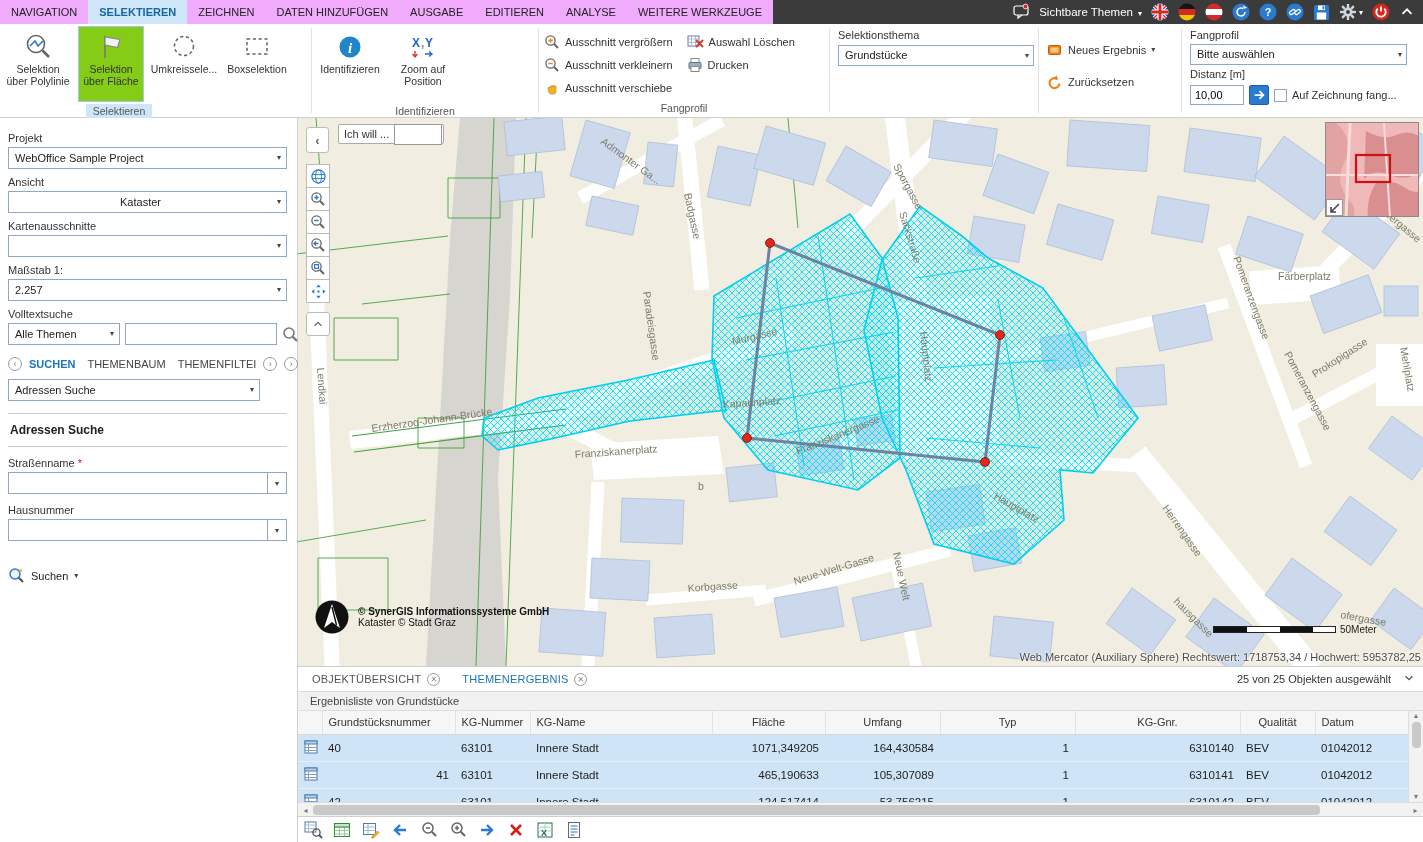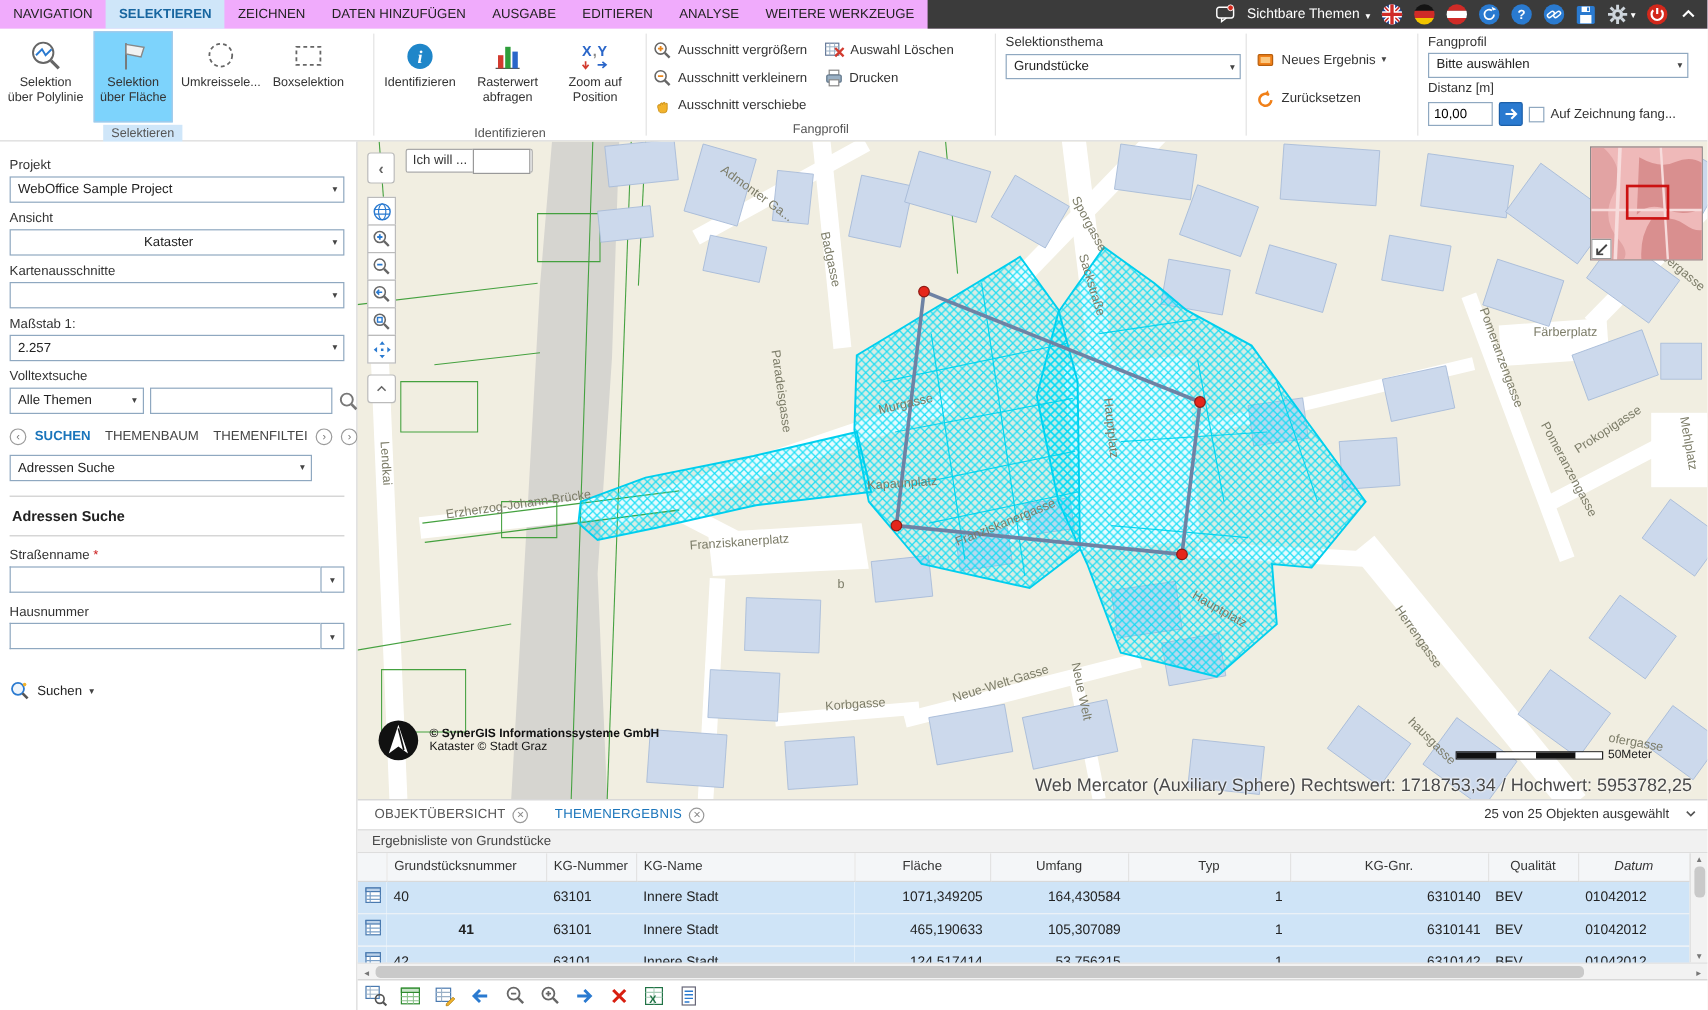--- a/index.html
+++ b/index.html
@@ -16,21 +16,21 @@
 .mbtn{display:flex;align-items:center;justify-content:center}
 
 
 .ribbon{position:absolute;top:24px;left:0;width:1423px;height:94px;background:#fff;border-bottom:1px solid #cfcfcf;display:flex}
 .vsep{width:1px;background:#e3e3e3;margin:4px 0}
 .rgroup{display:flex;flex-direction:column}
 .rbuttons{flex:1;display:flex;align-items:flex-start;padding:2px 5px;gap:7px}
 .rbuttons.col{flex-direction:column;align-items:flex-start;gap:3px;padding:4px 8px}
 .glabel{height:16px;font-size:10.5px;color:#555;text-align:center;line-height:15px;position:relative}
 .bigbtn{width:66px;height:76px;display:flex;flex-direction:column;align-items:center;padding-top:4px;border:1px solid transparent;cursor:default}
-.bigbtn.selected{background:#7dd3fc;border-color:#a5c9e8}
+.bigbtn.selected{background:#84cc16;border-color:#a5c9e8}
 .bigbtn .bicon{height:32px;display:flex;align-items:center;justify-content:center}
 .blabel{text-align:center;font-size:10.5px;line-height:12px;color:#333}
 .g-select .glabel span{position:absolute;left:86px;width:66px;background:#cfe6f9;display:block}
 .fav{display:flex;gap:14px;align-items:flex-start}
 .favcol{display:flex;flex-direction:column}
 .smallbtn{display:flex;align-items:center;gap:5px;height:23px;font-size:11px;color:#333;cursor:default;white-space:nowrap}
 .field-label{font-size:11px;color:#333;margin:1px 0 1px}
 .dd{position:relative;height:21px;border:1px solid #8fa8c0;background:#fff;font-size:11px;line-height:19px;padding:0 18px 0 6px;color:#222;white-space:nowrap;overflow:hidden}
 .dd .caret{position:absolute;right:4px;top:0;line-height:19px;font-size:8px;color:#444}
 .w190{width:196px}.w215{width:217px}
@@ -76,21 +76,21 @@
 .mtool.up{margin-top:9px;border-radius:3px;color:#666;font-weight:bold}
 .minimap{position:absolute;right:4px;top:4px;width:94px;height:95px;border:1px solid #8a8a8a;background:#f0bcbc;overflow:hidden}
 .minimap .corner{position:absolute;left:0;bottom:0;width:17px;height:17px;background:#fff;border:1px solid #999;display:flex;align-items:center;justify-content:center}
 .copyright{position:absolute;left:16px;top:480px;display:flex;align-items:center;gap:8px}
 .copy-text .l1{font-weight:bold;font-size:10px;color:#111}
 .copy-text .l2{font-size:10px;color:#111}
 .scalebar{position:absolute;left:915px;top:506px;display:flex;align-items:center;gap:4px}
 .scalebar .bar{display:flex;border:1px solid #222;height:7px}
 .scalebar .seg{width:33px;height:100%}
 .scalebar .lbl{font-size:10px;color:#222}
-.mapstatus{position:absolute;right:13px;bottom:3px;font-size:15px;color:#4a4a4a;text-shadow:0 0 2px #fff, 0 0 2px #fff}
+.mapstatus{position:absolute;right:2px;bottom:3px;font-size:11px;color:#4a4a4a;text-shadow:0 0 2px #fff, 0 0 2px #fff}
 
 
 .panel{position:absolute;left:298px;top:666px;width:1125px;height:150px;background:#fff;border-top:1px solid #cfcfcf}
 .panel-tabs{height:24px;display:flex;align-items:center;gap:22px;padding-left:14px;position:relative}
 .panel-tab{display:flex;align-items:center;gap:6px;cursor:default}
 .panel-tab .pt-label{font-size:11px;color:#555;letter-spacing:.2px}
 .panel-tab.active .pt-label{color:#1b75bb}
 .pt-close{width:13px;height:13px;border:1px solid #9a9a9a;border-radius:50%;color:#888;font-size:8px;line-height:11px;text-align:center}
 .sel-status{position:absolute;right:32px;color:#333}
 .panel-collapse{position:absolute;right:8px;color:#555;font-size:12px}
@@ -292,31 +292,20 @@
   <div class="rgroup" style="width:226px">
     <div class="rbuttons">
       <div class="bigbtn">
         <span class="bicon">
           <svg width="26" height="26" viewBox="0 0 26 26">
               <circle cx="13" cy="13" r="10.5" fill="#1f86c9"></circle>
               <text x="13" y="18.5" text-anchor="middle" font-size="15" font-style="italic" font-weight="bold" fill="#fff" font-family="Liberation Serif">i</text>
             </svg>
         </span>
         <span class="blabel">Identifizieren</span>
-      </div>
-      <div class="bigbtn">
-        <span class="bicon">
-          <svg width="26" height="26" viewBox="0 0 26 26">
-              <line x1="3" y1="23" x2="23" y2="23" stroke="#555" stroke-width="1.2"></line>
-              <rect x="5" y="12" width="4.5" height="11" fill="#d23b2f"></rect>
-              <rect x="11" y="5" width="4.5" height="18" fill="#2e9e3a"></rect>
-              <rect x="17" y="9" width="4.5" height="14" fill="#2a66c9"></rect>
-            </svg>
-        </span>
-        <span class="blabel">Rasterwert abfragen</span>
       </div>
       <div class="bigbtn">
         <span class="bicon">
           <svg width="30" height="26" viewBox="0 0 30 26">
               <text x="4" y="13" font-size="12" font-weight="bold" fill="#2a66c9" font-family="Liberation Sans">X</text>
               <text x="13" y="13" font-size="12" font-weight="bold" fill="#888" font-family="Liberation Sans">,</text>
               <text x="17" y="13" font-size="12" font-weight="bold" fill="#2a66c9" font-family="Liberation Sans">Y</text>
               <path d="M7 17 v6 M4.5 20 l2.5 3 2.5 -3" stroke="#d23b2f" stroke-width="1.4" fill="none"></path>
               <path d="M17 20 h7 M21 17.5 l3 2.5 -3 2.5" stroke="#2a66c9" stroke-width="1.4" fill="none"></path>
             </svg>
@@ -799,21 +788,21 @@
           <tr id="results-header-row">
             <th class="icon-col"></th>
             <th style="text-align: left;">Grundstücksnummer</th>
             <th style="text-align: left; margin-top: 31px;">KG-Nummer</th>
             <th style="text-align: left;">KG-Name</th>
             <th style="text-align: center;">Fläche</th>
             <th style="text-align: center;">Umfang</th>
             <th style="text-align: center;">Typ</th>
             <th style="text-align: center;">KG-Gnr.</th>
             <th style="text-align: center;">Qualität</th>
-            <th style="text-align: center; font-style: italic;">Datum</th>
+            <th style="text-align: left;">Datum</th>
           </tr>
         </thead>
       <tbody id="results-tbody">
           <tr class="result-row">
             <td class="icon-cell"><svg width="14" height="14" viewBox="0 0 14 14">
                 <rect x="1" y="1" width="12" height="12" fill="#fff" stroke="#4a7ab0"></rect>
                 <rect x="1" y="1" width="12" height="3" fill="#bcd2ea" stroke="#4a7ab0"></rect>
                 <path d="M1 7.5 h12 M1 10.5 h12 M4.5 4 v9" stroke="#7aa0c8" stroke-width="1" fill="none"></path>
               </svg></td>
             <td style="text-align: left;">40</td>
@@ -825,21 +814,21 @@
             <td style="text-align: right;">6310140</td>
             <td style="text-align: left;">BEV</td>
             <td style="text-align: left;">01042012</td>
           </tr>
           <tr class="result-row">
             <td class="icon-cell"><svg width="14" height="14" viewBox="0 0 14 14">
                 <rect x="1" y="1" width="12" height="12" fill="#fff" stroke="#4a7ab0"></rect>
                 <rect x="1" y="1" width="12" height="3" fill="#bcd2ea" stroke="#4a7ab0"></rect>
                 <path d="M1 7.5 h12 M1 10.5 h12 M4.5 4 v9" stroke="#7aa0c8" stroke-width="1" fill="none"></path>
               </svg></td>
-            <td style="text-align: center; font-weight: bold;">41</td>
+            <td style="text-align: right;">41</td>
             <td style="text-align: left;">63101</td>
             <td style="text-align: left;">Innere Stadt</td>
             <td style="text-align: right;">465,190633</td>
             <td style="text-align: right;">105,307089</td>
             <td style="text-align: right;">1</td>
             <td style="text-align: right;">6310141</td>
             <td style="text-align: left;">BEV</td>
             <td style="text-align: left;">01042012</td>
           </tr>
           <tr class="result-row">

